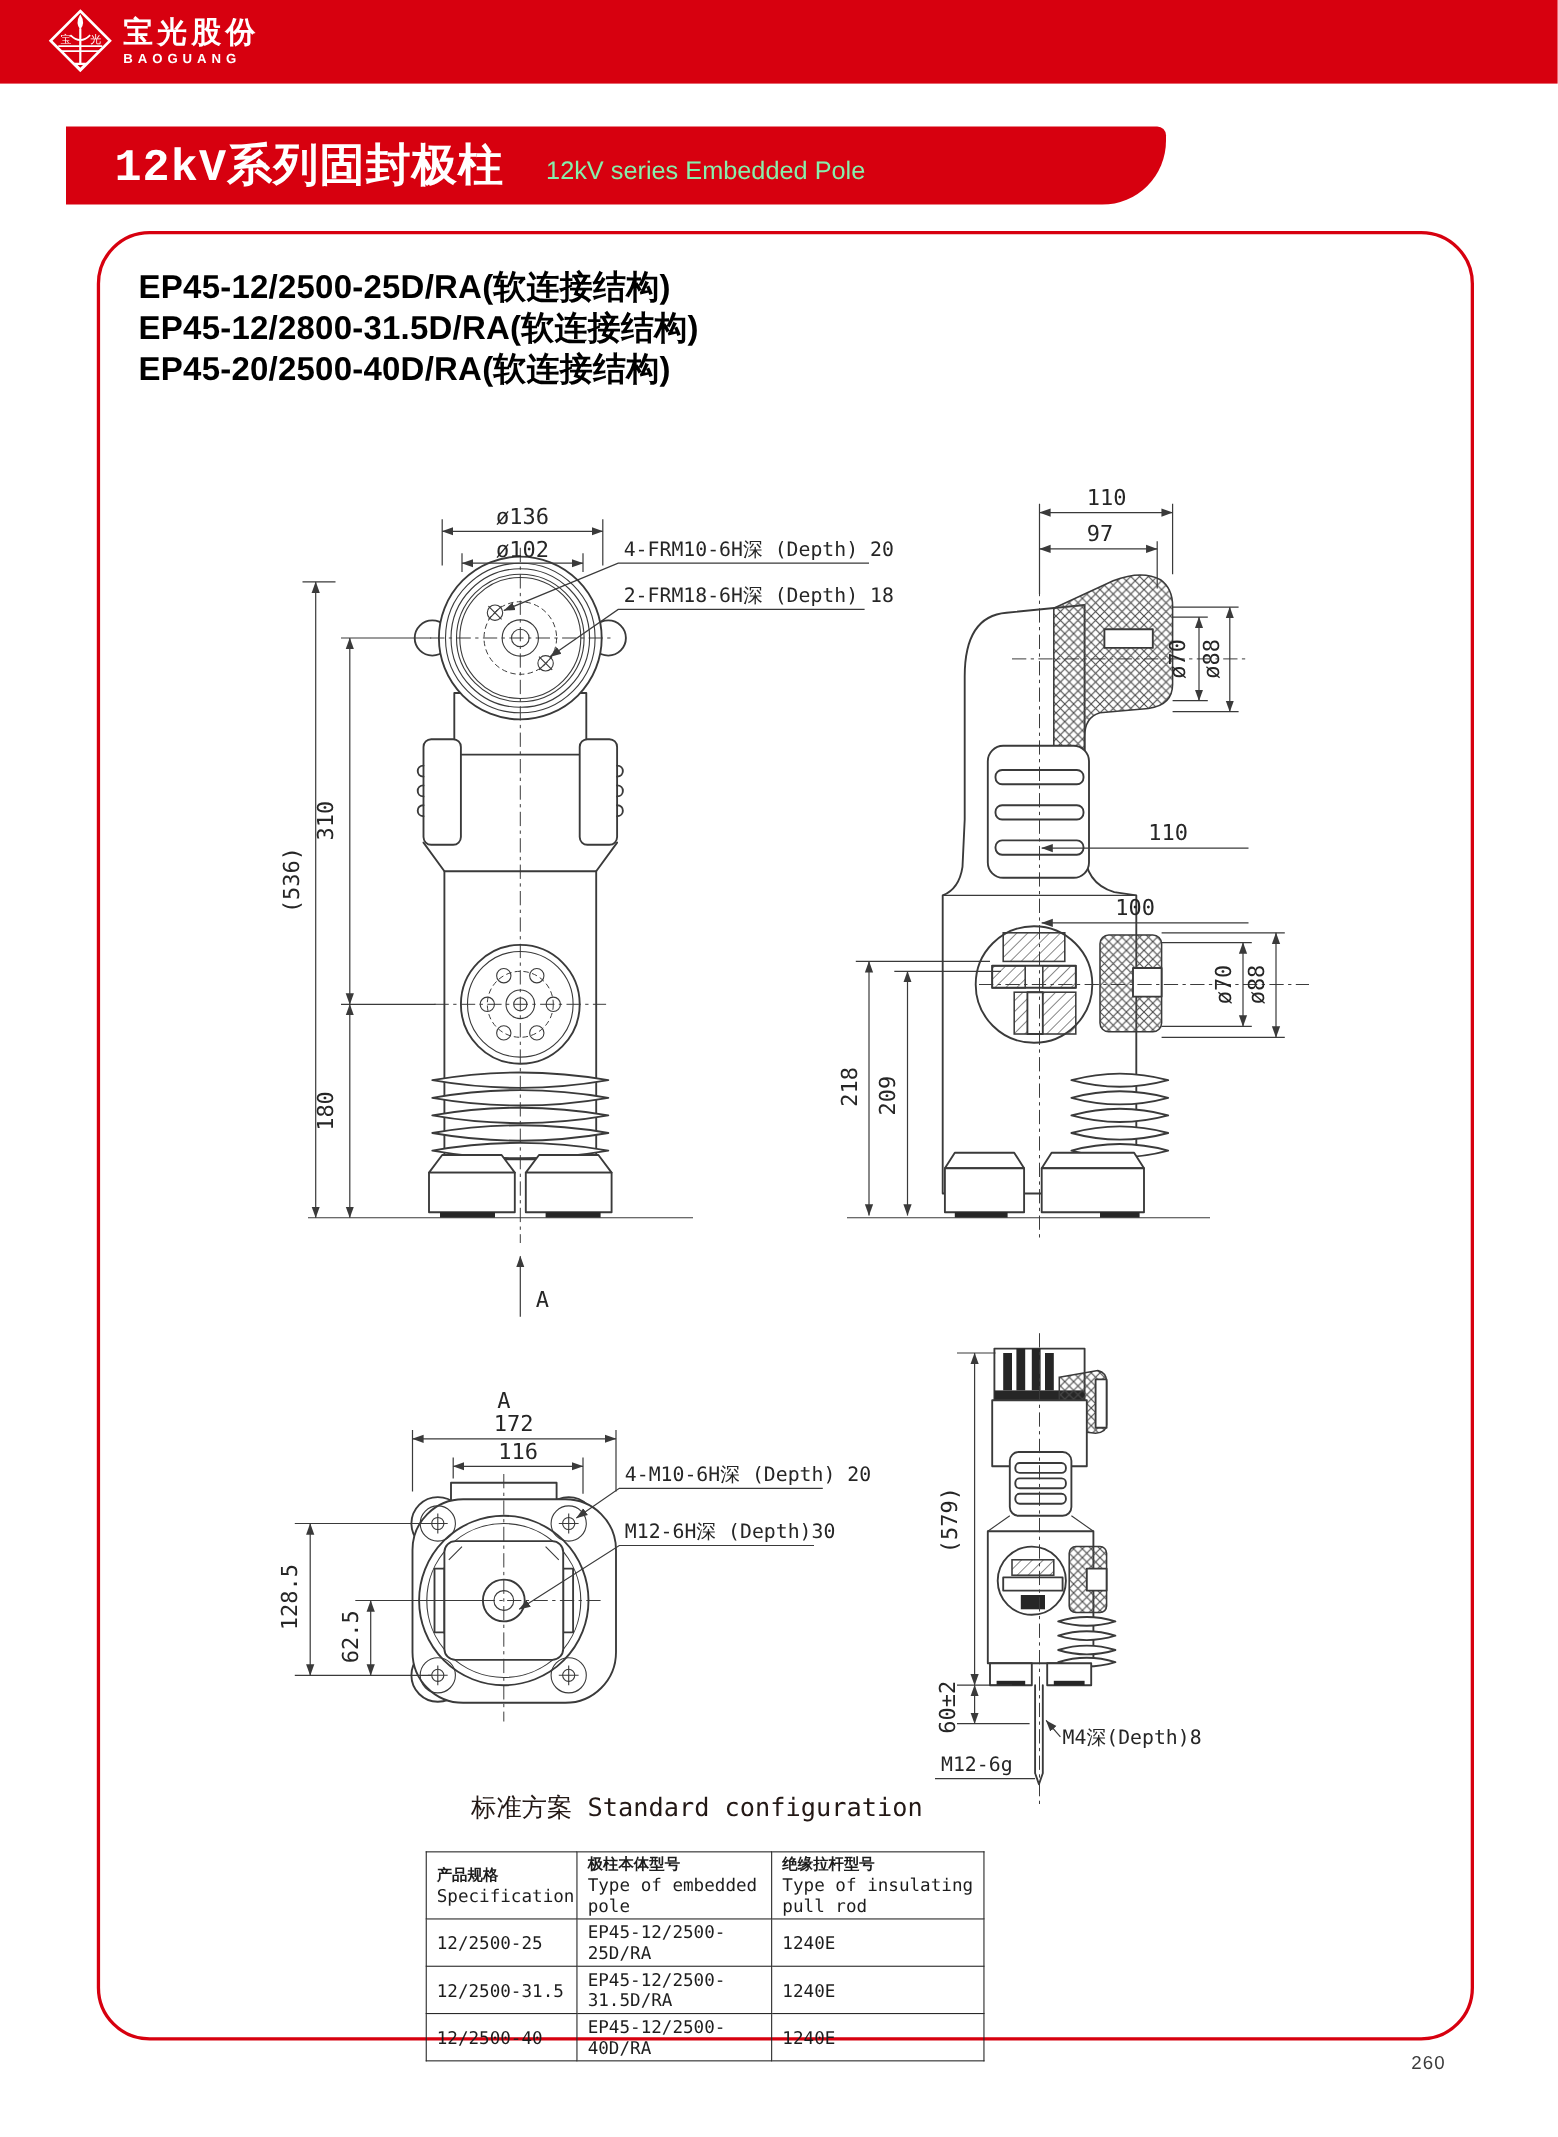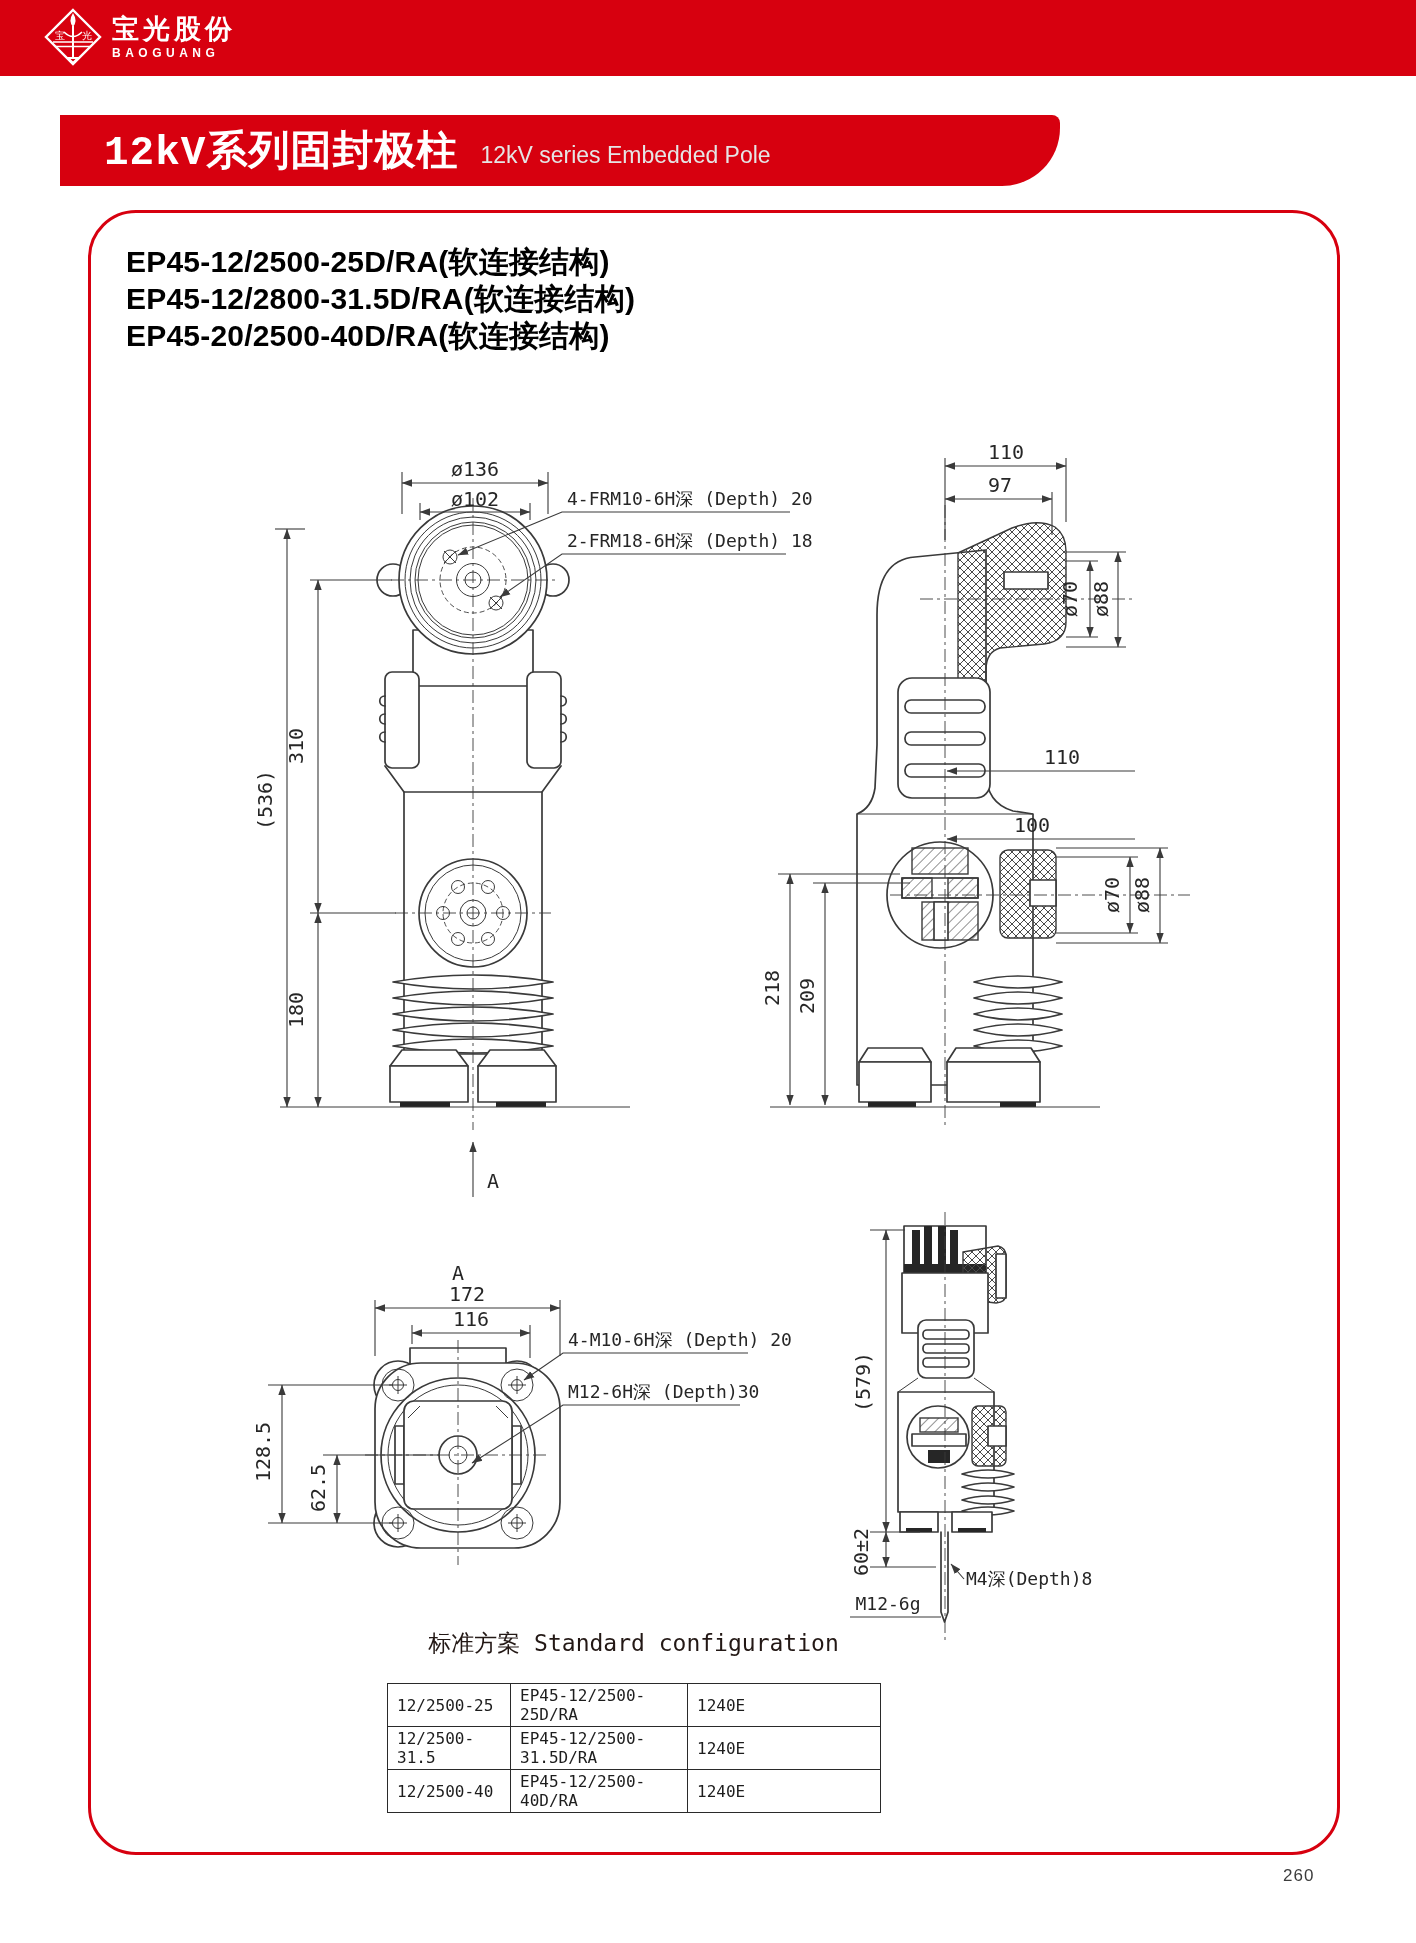--- a/index.html
+++ b/index.html
@@ -5,21 +5,21 @@
   html,body{margin:0;padding:0;background:#fff;}
   body{width:1416px;height:1943px;position:relative;font-family:"Liberation Sans",sans-serif;color:#231815;overflow:hidden;}
   .banner{position:absolute;left:0;top:0;width:1416px;height:76px;background:var(--red);}
   .logo-wrap{position:absolute;left:44px;top:8px;display:flex;align-items:center;gap:10px;}
   .logo-text{display:flex;flex-direction:column;line-height:1;}
   .logo-zh{color:#fff;font-size:27px;font-weight:bold;letter-spacing:4px;}
   .logo-en{color:#fff;font-size:12px;font-weight:bold;letter-spacing:4.5px;margin-top:4px;}
   .header-bar{position:absolute;left:60px;top:115px;width:1000px;height:71px;background:var(--red);
     border-radius:0 8px 58px 0;display:flex;align-items:center;padding-left:44px;box-sizing:border-box;}
   .header-zh{color:#fff;font-size:41px;font-weight:bold;letter-spacing:1px;font-family:Liberation Mono, monospace;}
-  .header-en{color:#e5e5e5;font-size:23px;margin-left:22px;margin-top:10px;}
+  .header-en{color:#86efac;font-size:23px;margin-left:38px;margin-top:10px;}
   .content-box{position:absolute;left:88px;top:210px;width:1252px;height:1645px;border:3px solid var(--red);border-radius:48px;box-sizing:border-box;}
   .titles{position:absolute;left:126px;top:243px;}
   .titles div{font-size:30px;font-weight:bold;line-height:37px;letter-spacing:0.2px;color:#000000;}
   svg.draw{position:absolute;left:0;top:0;}
   .ln{stroke:#3a3a3a;stroke-width:1.7;fill:none;stroke-linejoin:round;stroke-linecap:round;}
   .lnw{stroke:#3a3a3a;stroke-width:1.7;fill:#fff;stroke-linejoin:round;}
   .lnt{stroke:#3a3a3a;stroke-width:1;fill:none;}
   .dim{stroke:#3a3a3a;stroke-width:1.1;fill:none;}
   .cl{stroke:#3a3a3a;stroke-width:0.9;fill:none;stroke-dasharray:13 4 3 4;}
   .dsh{stroke:#3a3a3a;stroke-width:0.9;fill:none;stroke-dasharray:5 3;}
@@ -343,20 +343,34 @@
   <span>Standard configuration</span>
 </div>
 
 <table class="cfg">
   <colgroup>
       <col style="width:123px">
       <col style="width:177px">
       <col style="width:193px">
     </colgroup>
   <tbody>
+    <tr>
+      <td>
+        <div class="zh">产品规格</div>
+        <div class="en">Specification</div>
+      </td>
+      <td>
+        <div class="zh">极柱本体型号</div>
+        <div class="en">Type of embedded pole</div>
+      </td>
+      <td>
+        <div class="zh">绝缘拉杆型号</div>
+        <div class="en">Type of insulating pull rod</div>
+      </td>
+    </tr>
     <tr class="datarow">
       <td>12/2500-25</td>
       <td>EP45-12/2500-25D/RA</td>
       <td>1240E</td>
     </tr>
     <tr class="datarow">
       <td>12/2500-31.5</td>
       <td>EP45-12/2500-31.5D/RA</td>
       <td>1240E</td>
     </tr>

